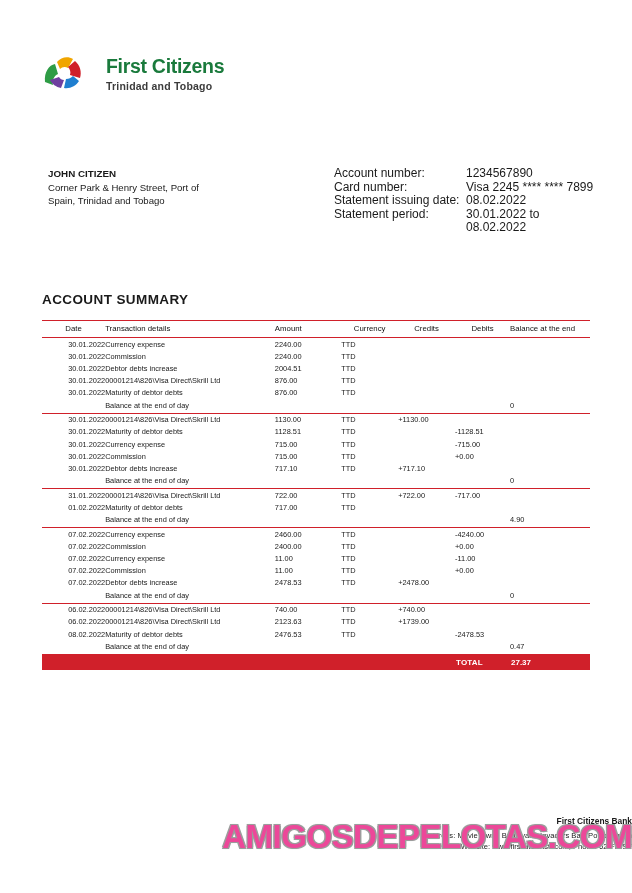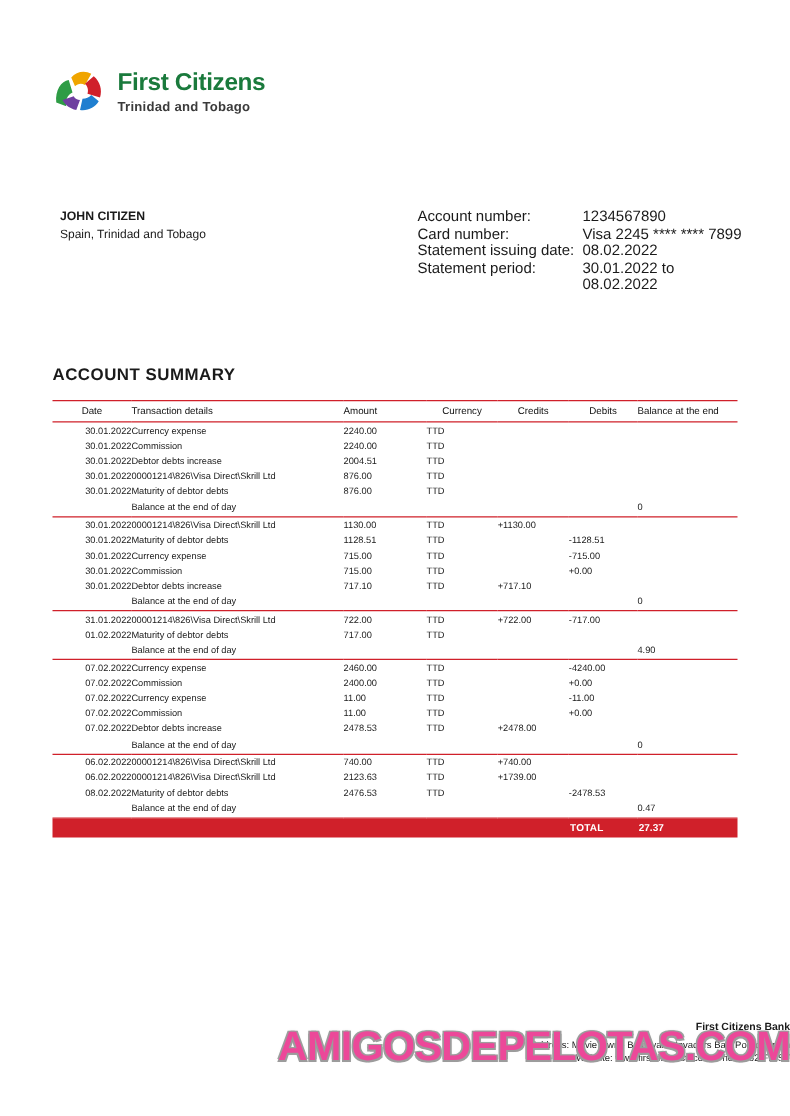--- a/index.html
+++ b/index.html
@@ -34,20 +34,21 @@
   .logo-mark {
     width: 44px;
     height: 42px;
     position: relative;
     margin-right: 8px;
     flex: none;
   }
   .logo-mark svg { display: block; }
   .logo-text {
     padding-top: 5px;
+    margin-left: 12px;
   }
   .logo-title {
     font-size: 19.5px;
     font-weight: bold;
     color: #1a7a3c;
     letter-spacing: -0.3px;
     line-height: 1;
   }
   .logo-sub {
     font-size: 10.5px;
@@ -241,20 +242,21 @@
       </svg>
     </div>
     <div class="logo-text">
       <div class="logo-title">First Citizens</div>
       <div class="logo-sub">Trinidad and Tobago</div>
     </div>
   </div>
 
   <div class="addressee">
     <div class="name">JOHN CITIZEN</div>
+    <div>Corner Park &amp; Henry Street, Port of</div>
     <div>Spain, Trinidad and Tobago</div>
   </div>
 
   <div class="meta">
     <div class="meta-row">
       <div class="meta-label">Account number:</div>
       <div class="meta-value">1234567890</div>
     </div>
     <div class="meta-row">
       <div class="meta-label">Card number:</div>

